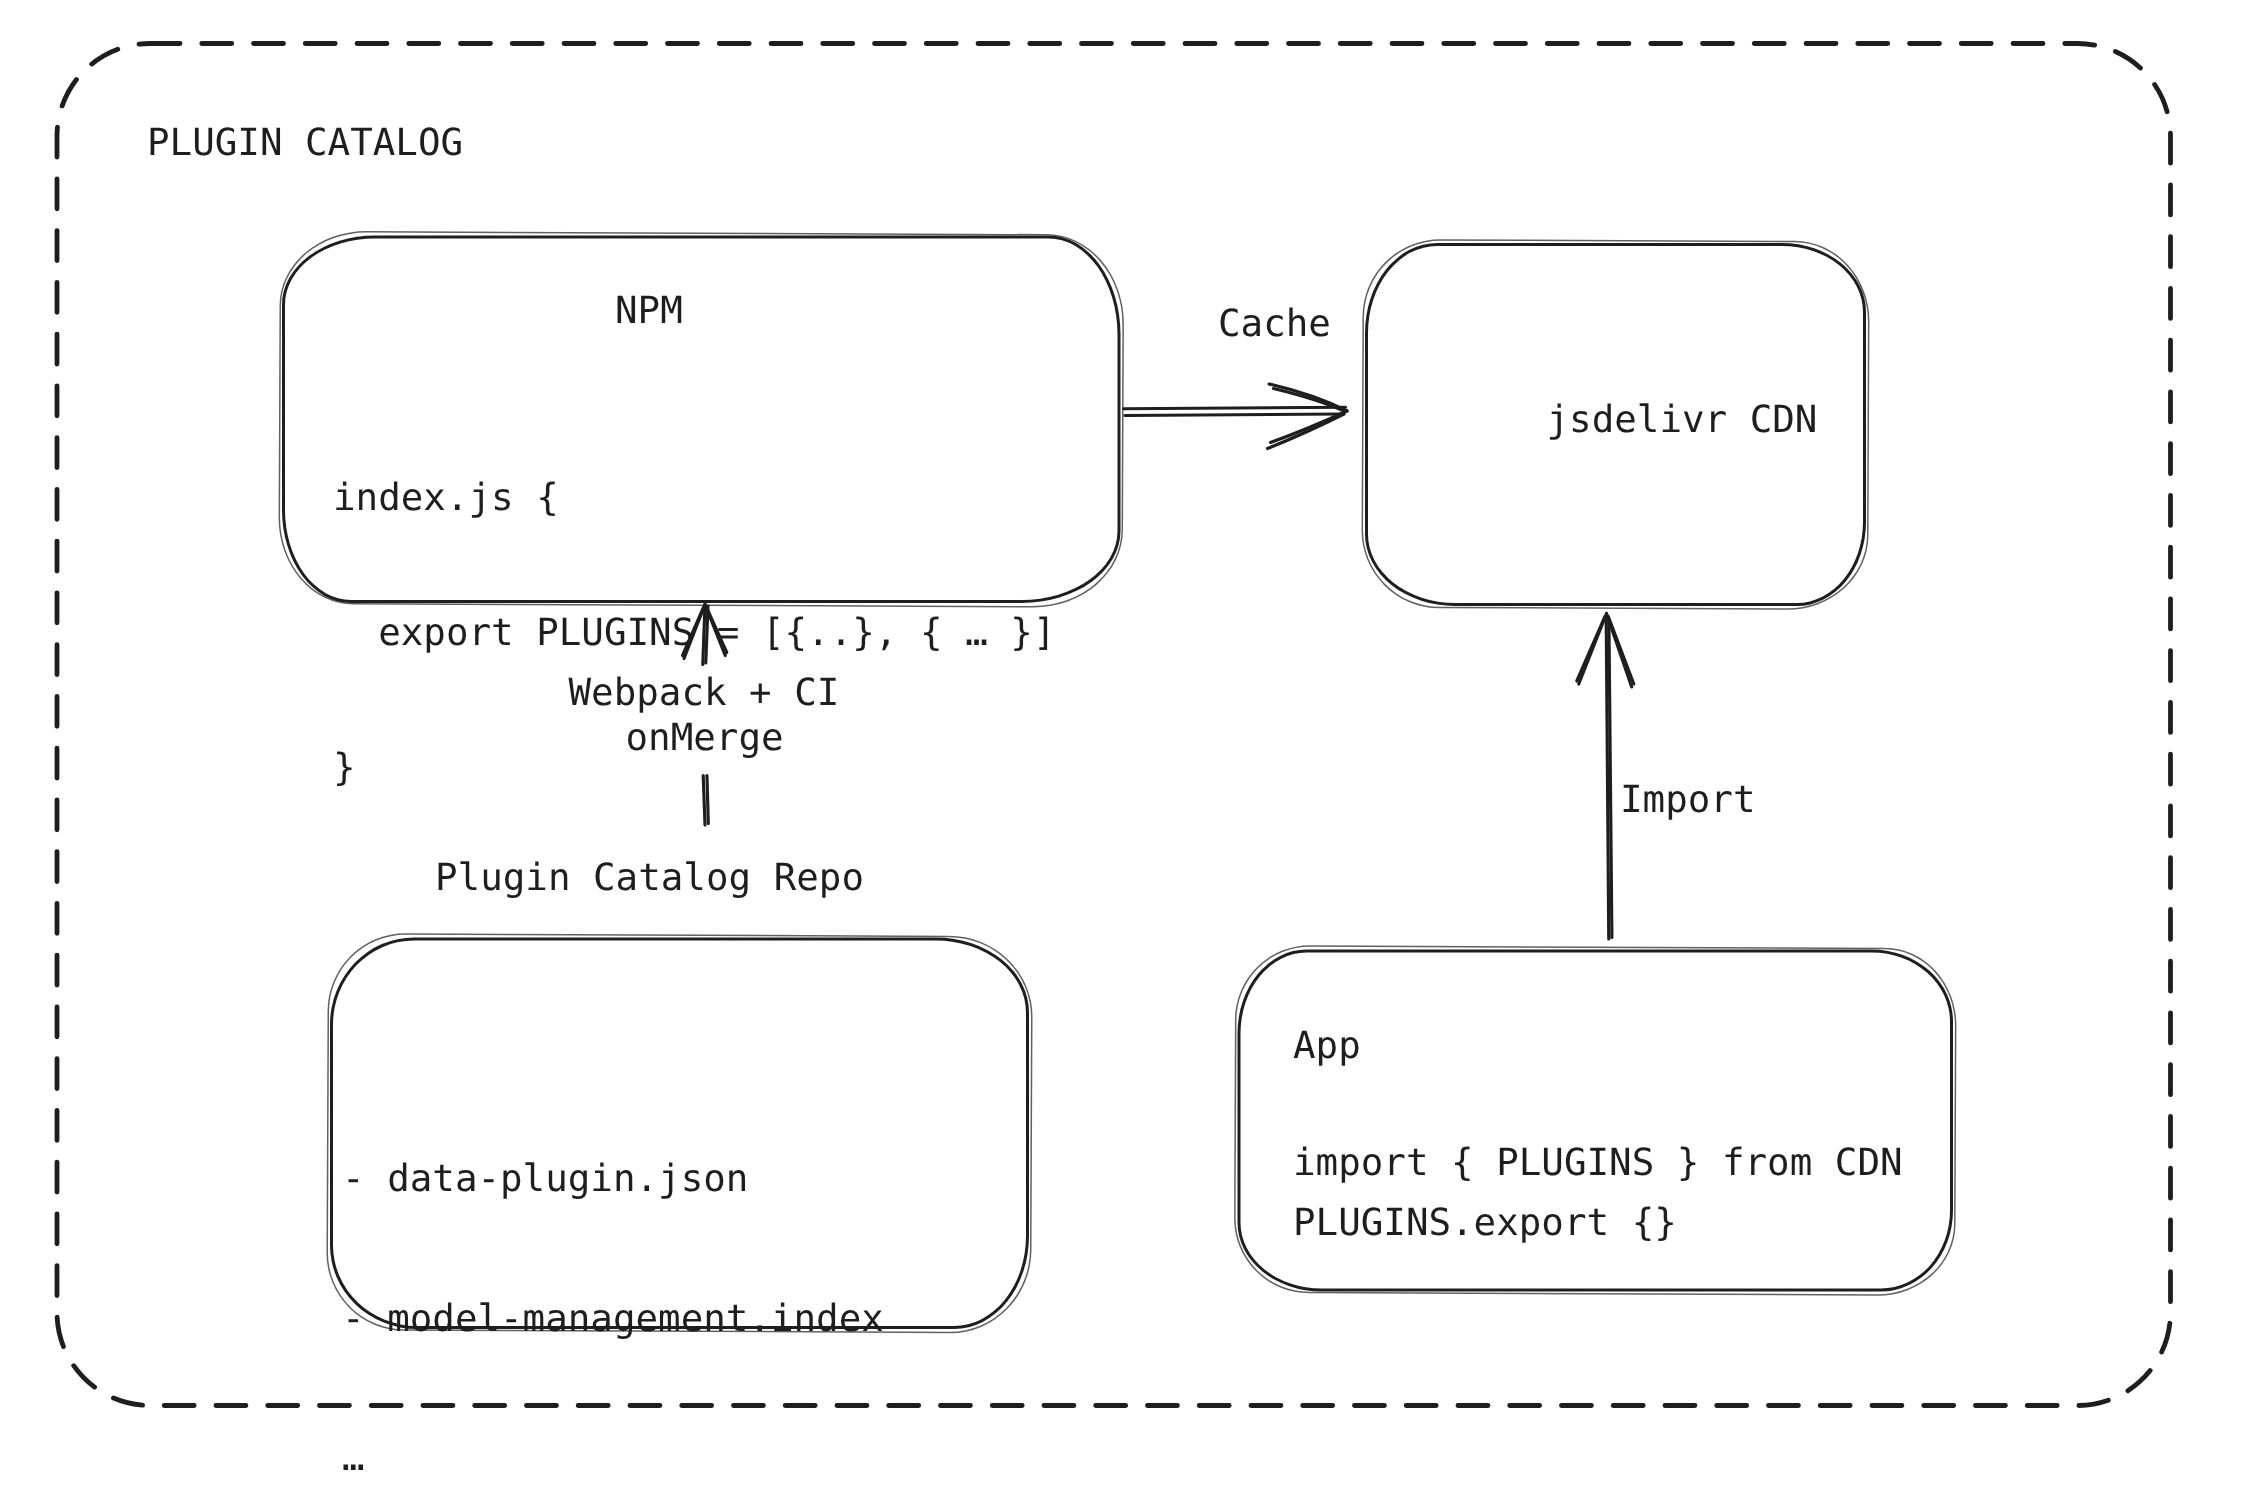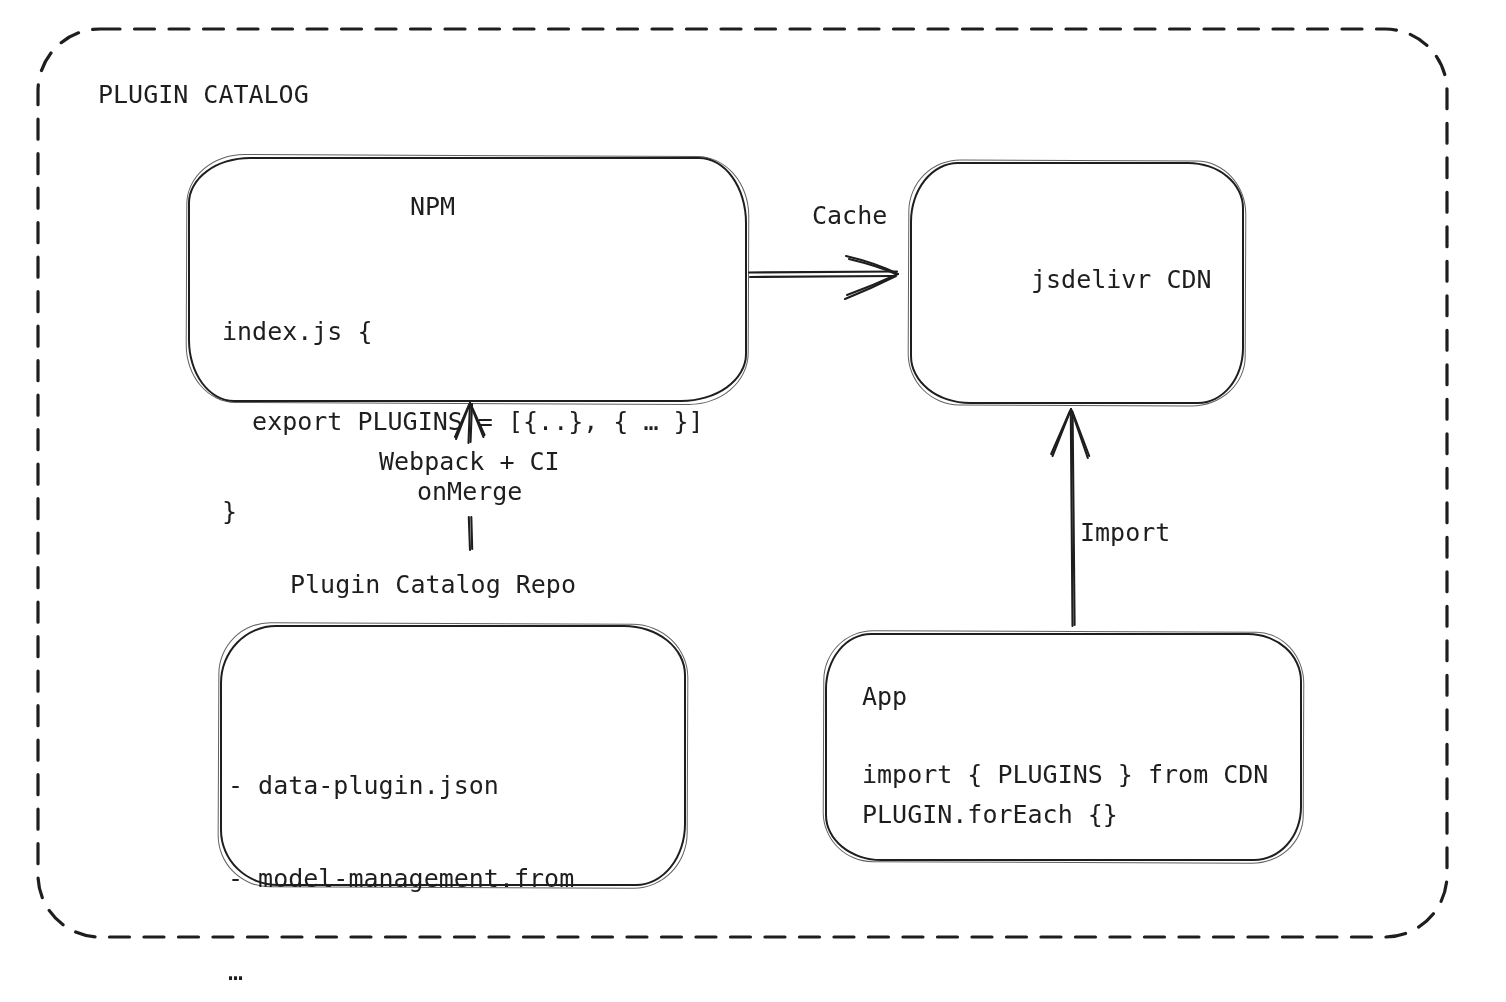--- a/index.html
+++ b/index.html
@@ -118,24 +118,24 @@
   <div class="node node-cdn"></div>
   <div class="txt" style="left:987px; top:265px;margin-left:44px;">jsdelivr CDN</div>
 
   <div class="txt" style="left:379px; top:447px;">Webpack + CI</div>
   <div class="txt" style="left:417px; top:477px;">onMerge</div>
 
   <div class="txt" style="left:290px; top:570px;">Plugin Catalog Repo</div>
   <div class="node node-repo"></div>
   <div class="txt lh31" style="left:228px; top:708px;">
     <div>- data-plugin.json</div>
-    <div>- model-management.from</div>
+    <div>- model-management.index</div>
     <div>…</div>
   </div>
 
   <div class="txt" style="left:1080px; top:518px;">Import</div>
 
   <div class="node node-app"></div>
   <div class="txt" style="left:862px; top:682px;">App</div>
   <div class="txt" style="left:862px; top:760px;">import { PLUGINS } from CDN</div>
-  <div class="txt" style="left:862px; top:800px;">PLUGIN.forEach {}</div>
+  <div class="txt" style="left:862px; top:800px;">PLUGINS.export {}</div>
 
 </div>
 
 </body></html>

